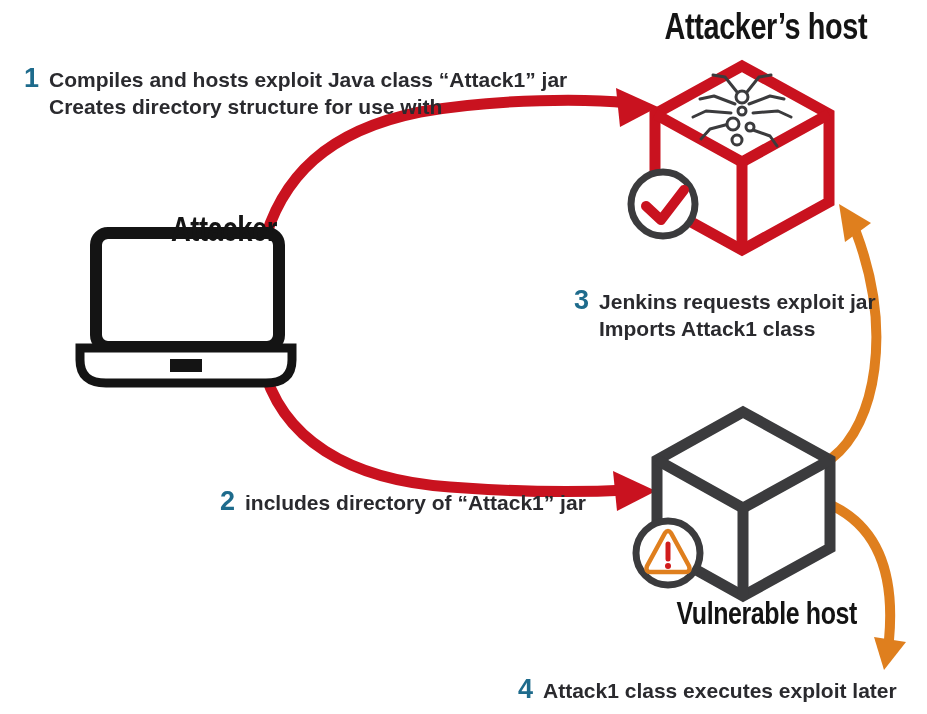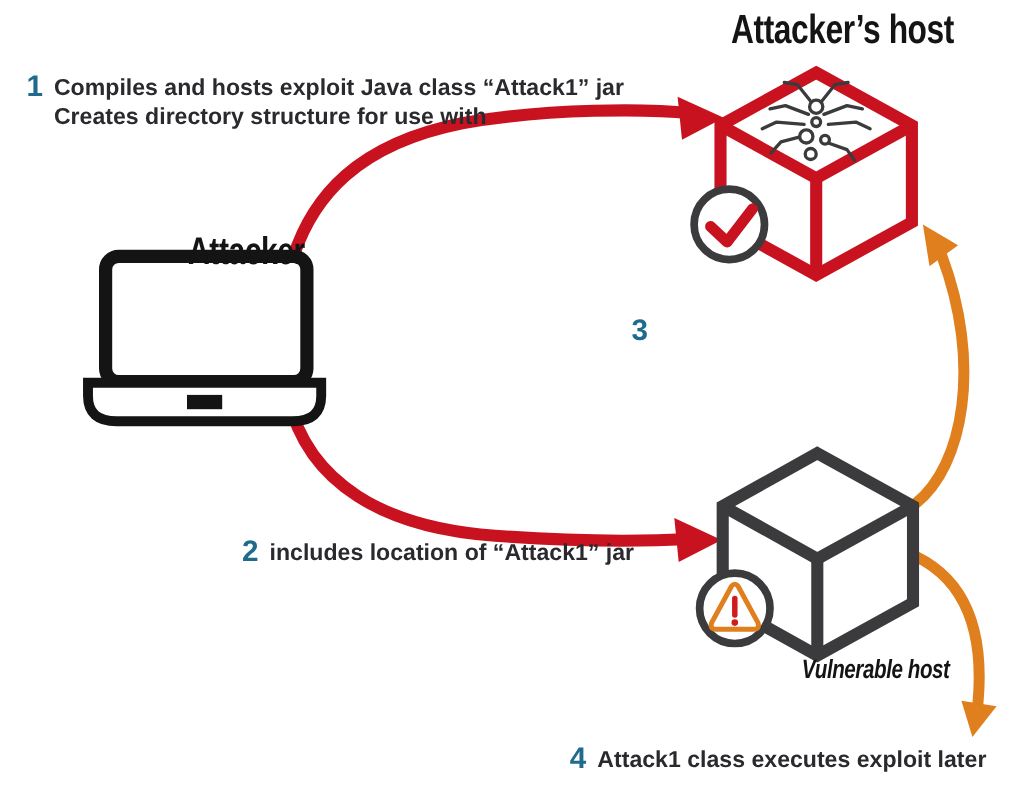--- a/index.html
+++ b/index.html
@@ -22,21 +22,21 @@
   #step-3{left:574px;top:288px;}
   #step-4{left:518px;top:677px;}
   .host-title{
     position:absolute;text-align:right;color:#141414;font-weight:bold;white-space:nowrap;
   }
   .host-title .cond{
     display:inline-block;transform:scaleX(0.78);transform-origin:center;letter-spacing:-0.5px;
   }
   #title-attackers-host{left:596px;top:6px;width:300px;font-size:37px;}
   #title-attacker{left:80px;top:184px;width:212px;font-size:35px;margin-top:25px;}
-  #title-vulnerable-host{left:582px;top:595px;width:300px;font-size:24px;font-style:italic;}
+  #title-vulnerable-host{left:582px;top:595px;width:300px;font-size:32px;}
 </style>
 </head>
 <body>
 
 <div id="stage">
 
   <svg id="diagram-svg" viewBox="0 0 927 714">
 
     <g>
       <path d="M 262 250 C 280 175 330 130 420 112 C 500 98 590 99 628 103" fill="none" stroke="#c9121f" stroke-width="11" stroke-linecap="round"></path>
@@ -119,27 +119,29 @@
     <span class="num">1</span>
     <span class="lines">
       <div>Compiles and hosts exploit Java class “Attack1” jar</div>
       <div>Creates directory structure for use with</div>
     </span>
   </div>
 
   <div class="step" id="step-2">
     <span class="num">2</span>
     <span class="lines">
-      <div>includes location of “Attack1” jar</div>
+      <div>includes directory of “Attack1” jar</div>
     </span>
   </div>
 
   <div class="step" id="step-3">
     <span class="num">3</span>
     <span class="lines">
+      <div>Jenkins requests exploit jar</div>
+      <div>Imports Attack1 class</div>
     </span>
   </div>
 
   <div class="step" id="step-4">
     <span class="num">4</span>
     <span class="lines">
       <div>Attack1 class executes exploit later</div>
     </span>
   </div>
 

